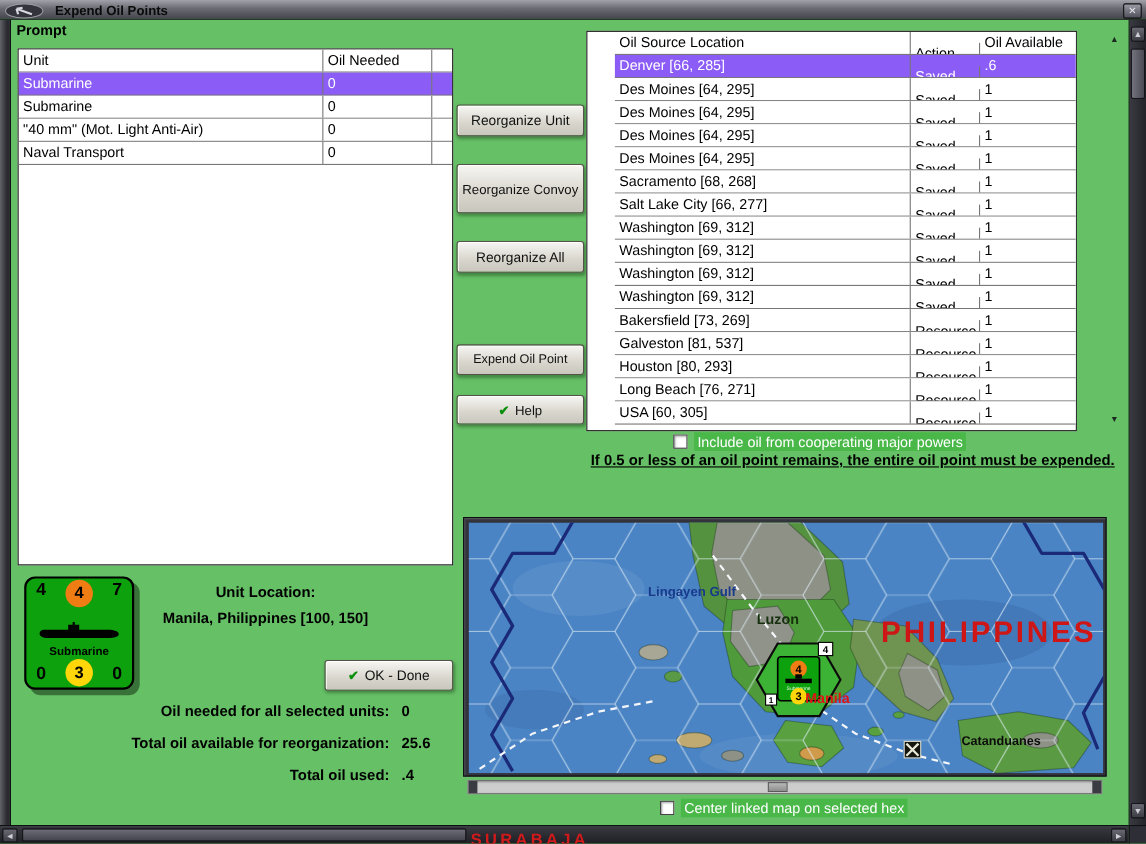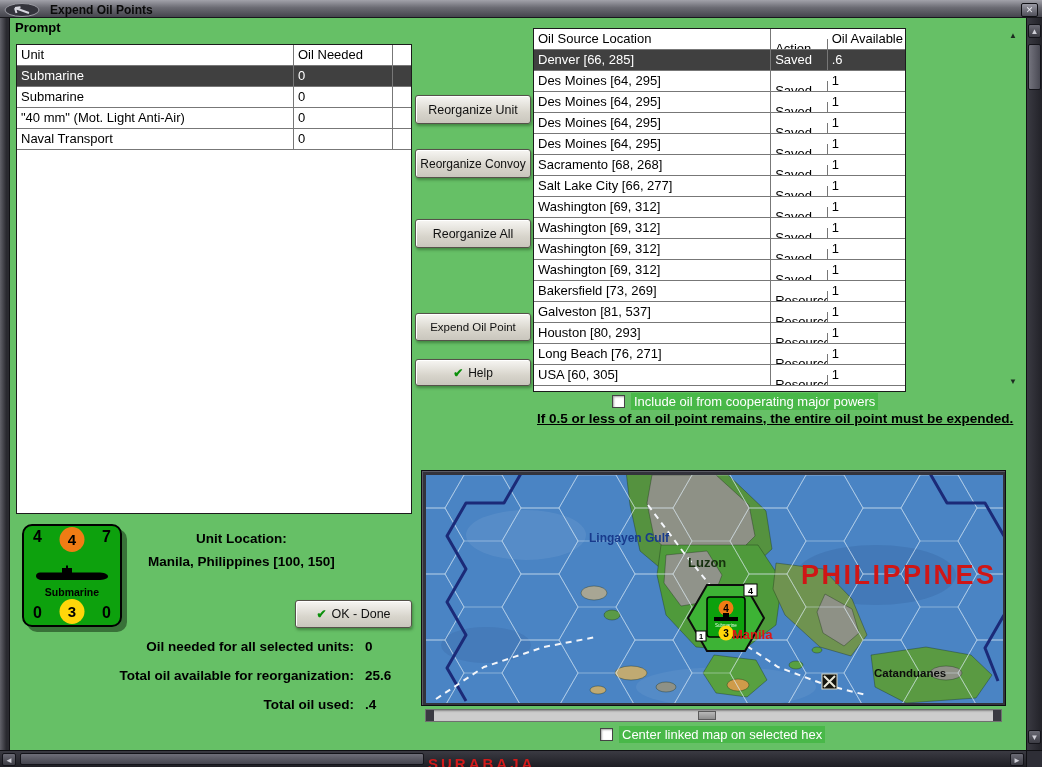--- a/index.html
+++ b/index.html
@@ -39,37 +39,37 @@
   .partial-city { position:absolute; left:428px; top:4px; height:13px; overflow:hidden;
                   color:#d21a1a; font-weight:bold; font-size:15px; letter-spacing:3px; }
   .hcorner { position:absolute; right:0; bottom:0; width:16px; height:17px; z-index:26;
              background:#2e2e36; border-top:1px solid #101014; border-left:1px solid #101014; }
 
   
   .prompt { position:absolute; left:15px; top:20px; font-size:13px; font-weight:bold; }
 
   .listbox { position:absolute; background:#fff; border:1px solid #1c1c1c; overflow:hidden; }
   #unit-list { left:16px; top:44px; width:396px; height:470px; }
-  #oil-list  { left:533px; top:28px; width:373px; height:364px; }
+  #oil-list  { left:533px; top:28px; width:446px; height:364px;padding-left:25px; }
   .lrow { display:flex; height:21px; line-height:20px; font-size:13px; border-bottom:1px solid #777; background:#fff; }
   .cell { padding:0 4px; border-right:1px solid #777; overflow:hidden; white-space:nowrap; }
   .c-unit{width:277px;} .c-oil{width:99px;}
   .c-loc{width:302px;} .c-act{width:70px;margin-top:10px;} .c-av{width:97px; border-right:none;}
-  .lrow.selected { background:#404040; color:#fff;align-items:flex-end; }
+  .lrow.selected { background:#8b5cf6; color:#fff; }
 
   .tbl-arrow { position:absolute; font-size:8px; color:#1c2a20; width:12px; text-align:center; cursor:default; }
   .ta-up { left:1007px; top:31px; } .ta-down { left:1007px; top:377px; }
 
   .push { position:absolute; display:flex; align-items:center; justify-content:center; gap:5px;
           background:linear-gradient(#f7f6f3,#d8d5cc 60%,#c9c6bd); border:1px solid #55524a;
           border-radius:3px; box-shadow:inset 1px 1px 0 #fff, 1px 2px 3px rgba(0,30,0,.35);
           font-size:12.5px; color:#111; cursor:default; }
   .check-glyph { color:#0a8f0a; font-size:12px; font-weight:bold; }
   .b-unit   { left:415px; top:95px;  width:116px; height:29px; }
-  .b-convoy { left:415px; top:149px; width:116px; height:29px; font-size:12px; }
+  .b-convoy { left:415px; top:149px; width:116px; height:45px; font-size:12px; }
   .b-all    { left:415px; top:219px; width:116px; height:29px; }
   .b-expend { left:415px; top:313px; width:116px; height:28px; font-size:11.5px; }
   .b-help   { left:415px; top:359px; width:116px; height:27px; font-size:12px; }
   .b-ok     { left:295px; top:600px; width:117px; height:28px; }
 
   .chkrow { position:absolute; display:flex; align-items:center; gap:6px; z-index:5; }
   #include-row { left:612px; top:393px; } #center-row { left:600px; top:726px; }
   .chkbox { width:13px; height:13px; background:#fff; border:1px solid #444;
             box-shadow:inset 1px 1px 2px rgba(0,0,0,.35); cursor:default; }
   .chklabel { background:#49b849; color:#fff; font-size:13px; line-height:17px; padding:0 3px; }

